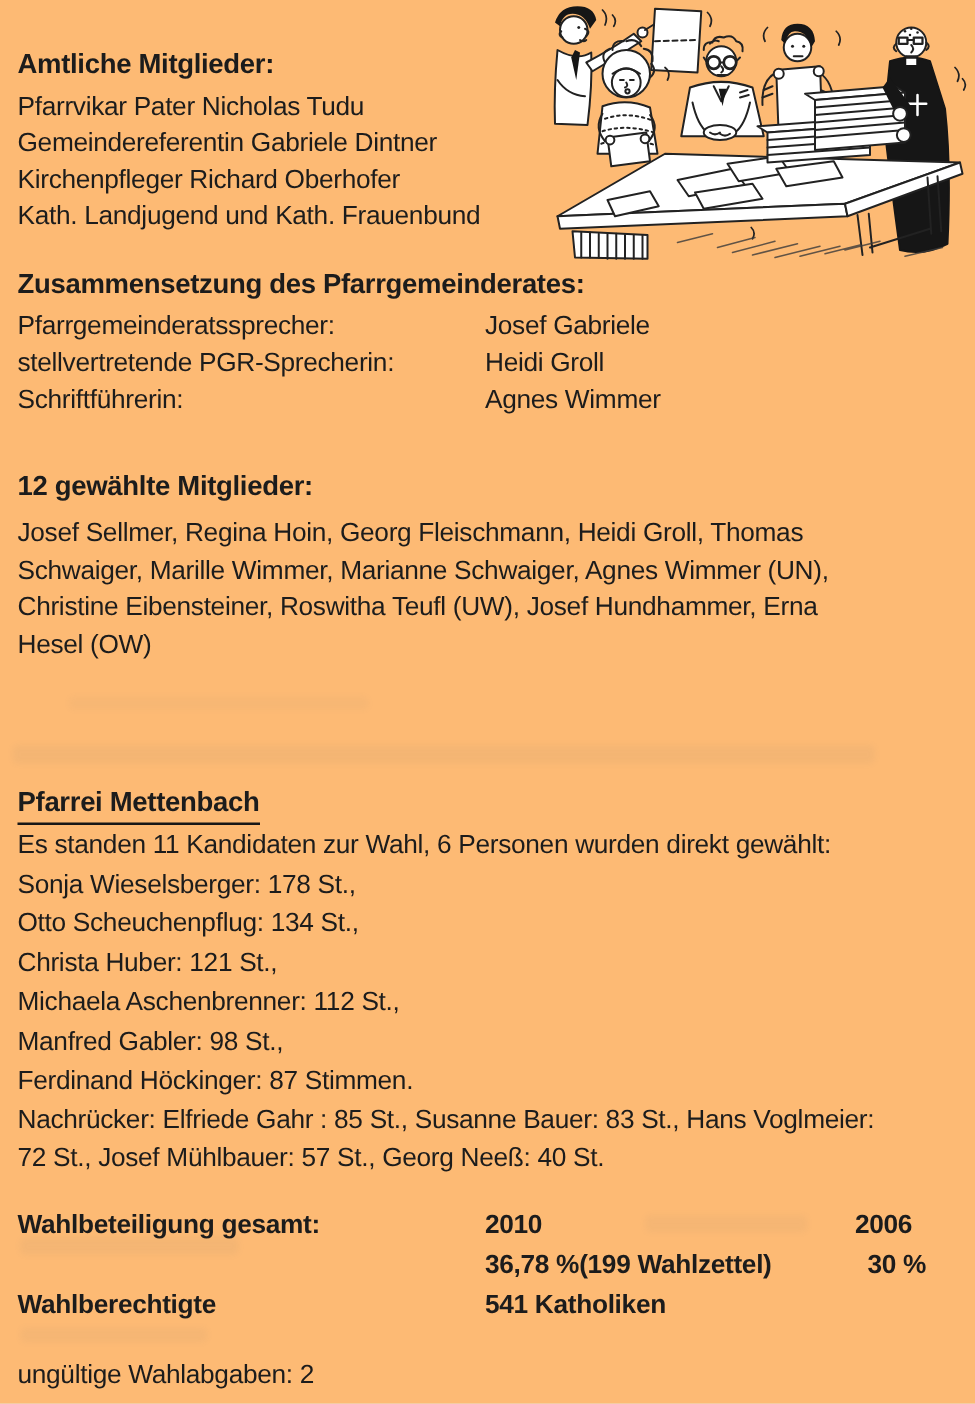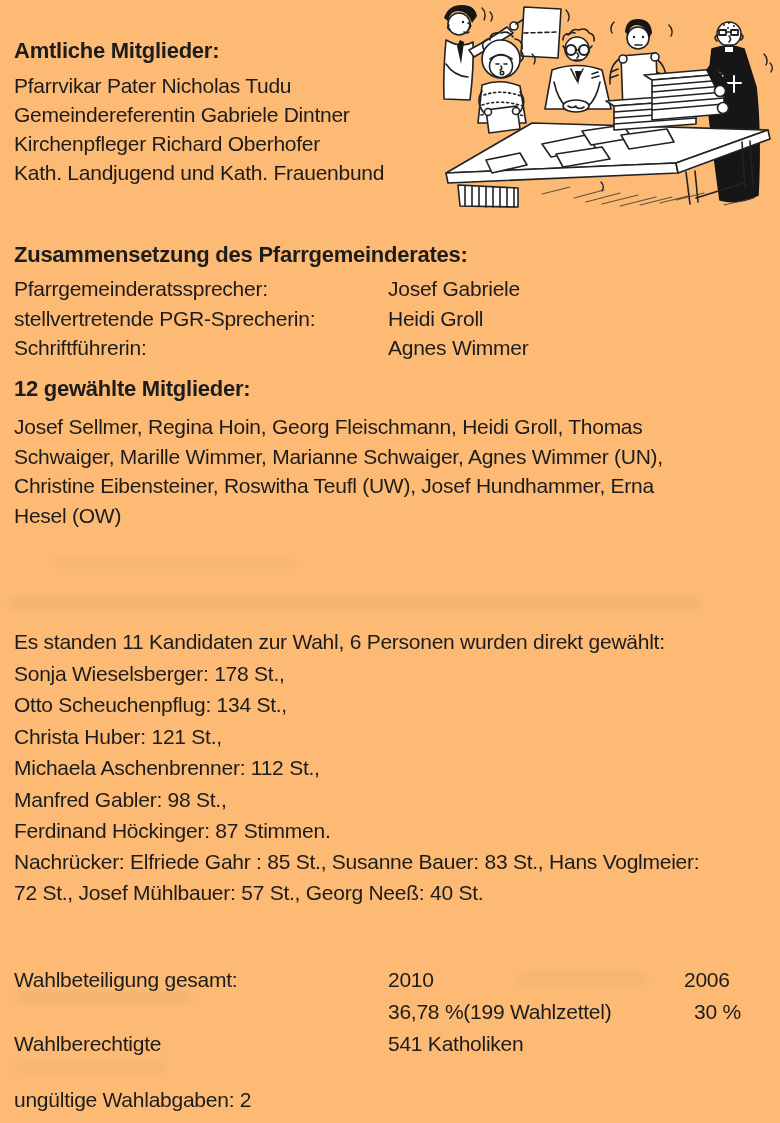--- a/index.html
+++ b/index.html
@@ -14,21 +14,21 @@
     overflow:hidden;
     margin:0 auto;
   }
   .abs{position:absolute;}
   .h{font-weight:700;font-size:22px;line-height:30px;}
   .line{line-height:29px;white-space:nowrap;}
   .rowgrid{display:grid;grid-template-columns:374px auto;line-height:29.5px;}
   .elected-line{line-height:29.5px;white-space:nowrap;}
   .parish-line{line-height:31.4px;white-space:nowrap;}
   .underlined{display:inline-block;border-bottom:2.5px solid #171717;padding-bottom:1px;}
-  .turnout{display:grid;grid-template-columns:374px 296px 110px;line-height:32px;font-weight:400;}
+  .turnout{display:grid;grid-template-columns:374px 296px 110px;line-height:32px;font-weight:700;}
   .turnout .cell{white-space:nowrap;}
   .indent10{padding-left:10px;}
   .smudge{position:absolute;background:#707070;filter:blur(2.5px);border-radius:4px;}
   svg .ink{stroke:#222;stroke-width:1.6;stroke-linecap:round;stroke-linejoin:round;fill:none;}
 </style>
 </head>
 <body>
 
 <div class="page">
 
@@ -134,21 +134,21 @@
       <circle cx="299" cy="106" r="5.5" fill="#fff"></circle>
 
       <path d="M58,6 q5,5 2,12 M66,10 q4,4 1,9 M142,8 q5,5 2,11 M108,52 q5,4 2,10 M190,20 q-5,5 -2,11 M245,23 q5,5 2,11 M340,52 q5,5 2,11 M346,61 q4,4 1,9 M177,180 q4,4 1,9" stroke-width="1.4"></path>
 
       <g stroke="#3a3a3a" stroke-width="1.2" opacity="0.8">
         <path d="M118,192 L146,185 M150,196 L180,188 M162,200 L196,191 M178,202 L214,193 M196,204 L232,195 M216,203 L248,195 M236,201 L264,194 M252,198 L280,191 M300,203 L330,196"></path>
       </g>
     </g>
   </svg>
 
-  <div class="abs" style="left:14px;top:240px;">
+  <div class="abs" style="left:14px;top:212px;">
     <div class="h" style="margin-bottom:4px;">Zusammensetzung des Pfarrgemeinderates:</div>
     <div class="rowgrid">
       <div>Pfarrgemeinderatssprecher:</div>
       <div>Josef Gabriele</div>
     </div>
     <div class="rowgrid">
       <div>stellvertretende PGR-Sprecherin:</div>
       <div>Heidi Groll</div>
     </div>
     <div class="rowgrid">
@@ -165,20 +165,23 @@
     <div class="elected-line">Hesel (OW)</div>
   </div>
 
   <div class="smudge" style="left:55px;top:557px;width:240px;height:11px;opacity:.04;"></div>
   <div class="smudge" style="left:10px;top:596px;width:690px;height:15px;opacity:.06;"></div>
   <div class="smudge" style="left:516px;top:972px;width:130px;height:14px;opacity:.05;"></div>
   <div class="smudge" style="left:16px;top:990px;width:175px;height:14px;opacity:.06;"></div>
   <div class="smudge" style="left:16px;top:1062px;width:150px;height:12px;opacity:.05;"></div>
 
   <div class="abs" style="left:14px;top:626px;">
+    <div style="line-height:34px;">
+      <span class="h underlined">Pfarrei Mettenbach</span>
+    </div>
     <div class="parish-line" style="line-height:32px;">Es standen 11 Kandidaten zur Wahl, 6 Personen wurden direkt gewählt:</div>
     <div class="parish-line">Sonja Wieselsberger: 178 St.,</div>
     <div class="parish-line">Otto Scheuchenpflug: 134 St.,</div>
     <div class="parish-line">Christa Huber: 121 St.,</div>
     <div class="parish-line">Michaela Aschenbrenner: 112 St.,</div>
     <div class="parish-line">Manfred Gabler: 98 St.,</div>
     <div class="parish-line">Ferdinand Höckinger: 87 Stimmen.</div>
     <div class="parish-line" style="line-height:31px;">Nachrücker: Elfriede Gahr : 85 St., Susanne Bauer: 83 St., Hans Voglmeier:</div>
     <div class="parish-line" style="line-height:31px;">72 St., Josef Mühlbauer: 57 St., Georg Neeß: 40 St.</div>
   </div>

